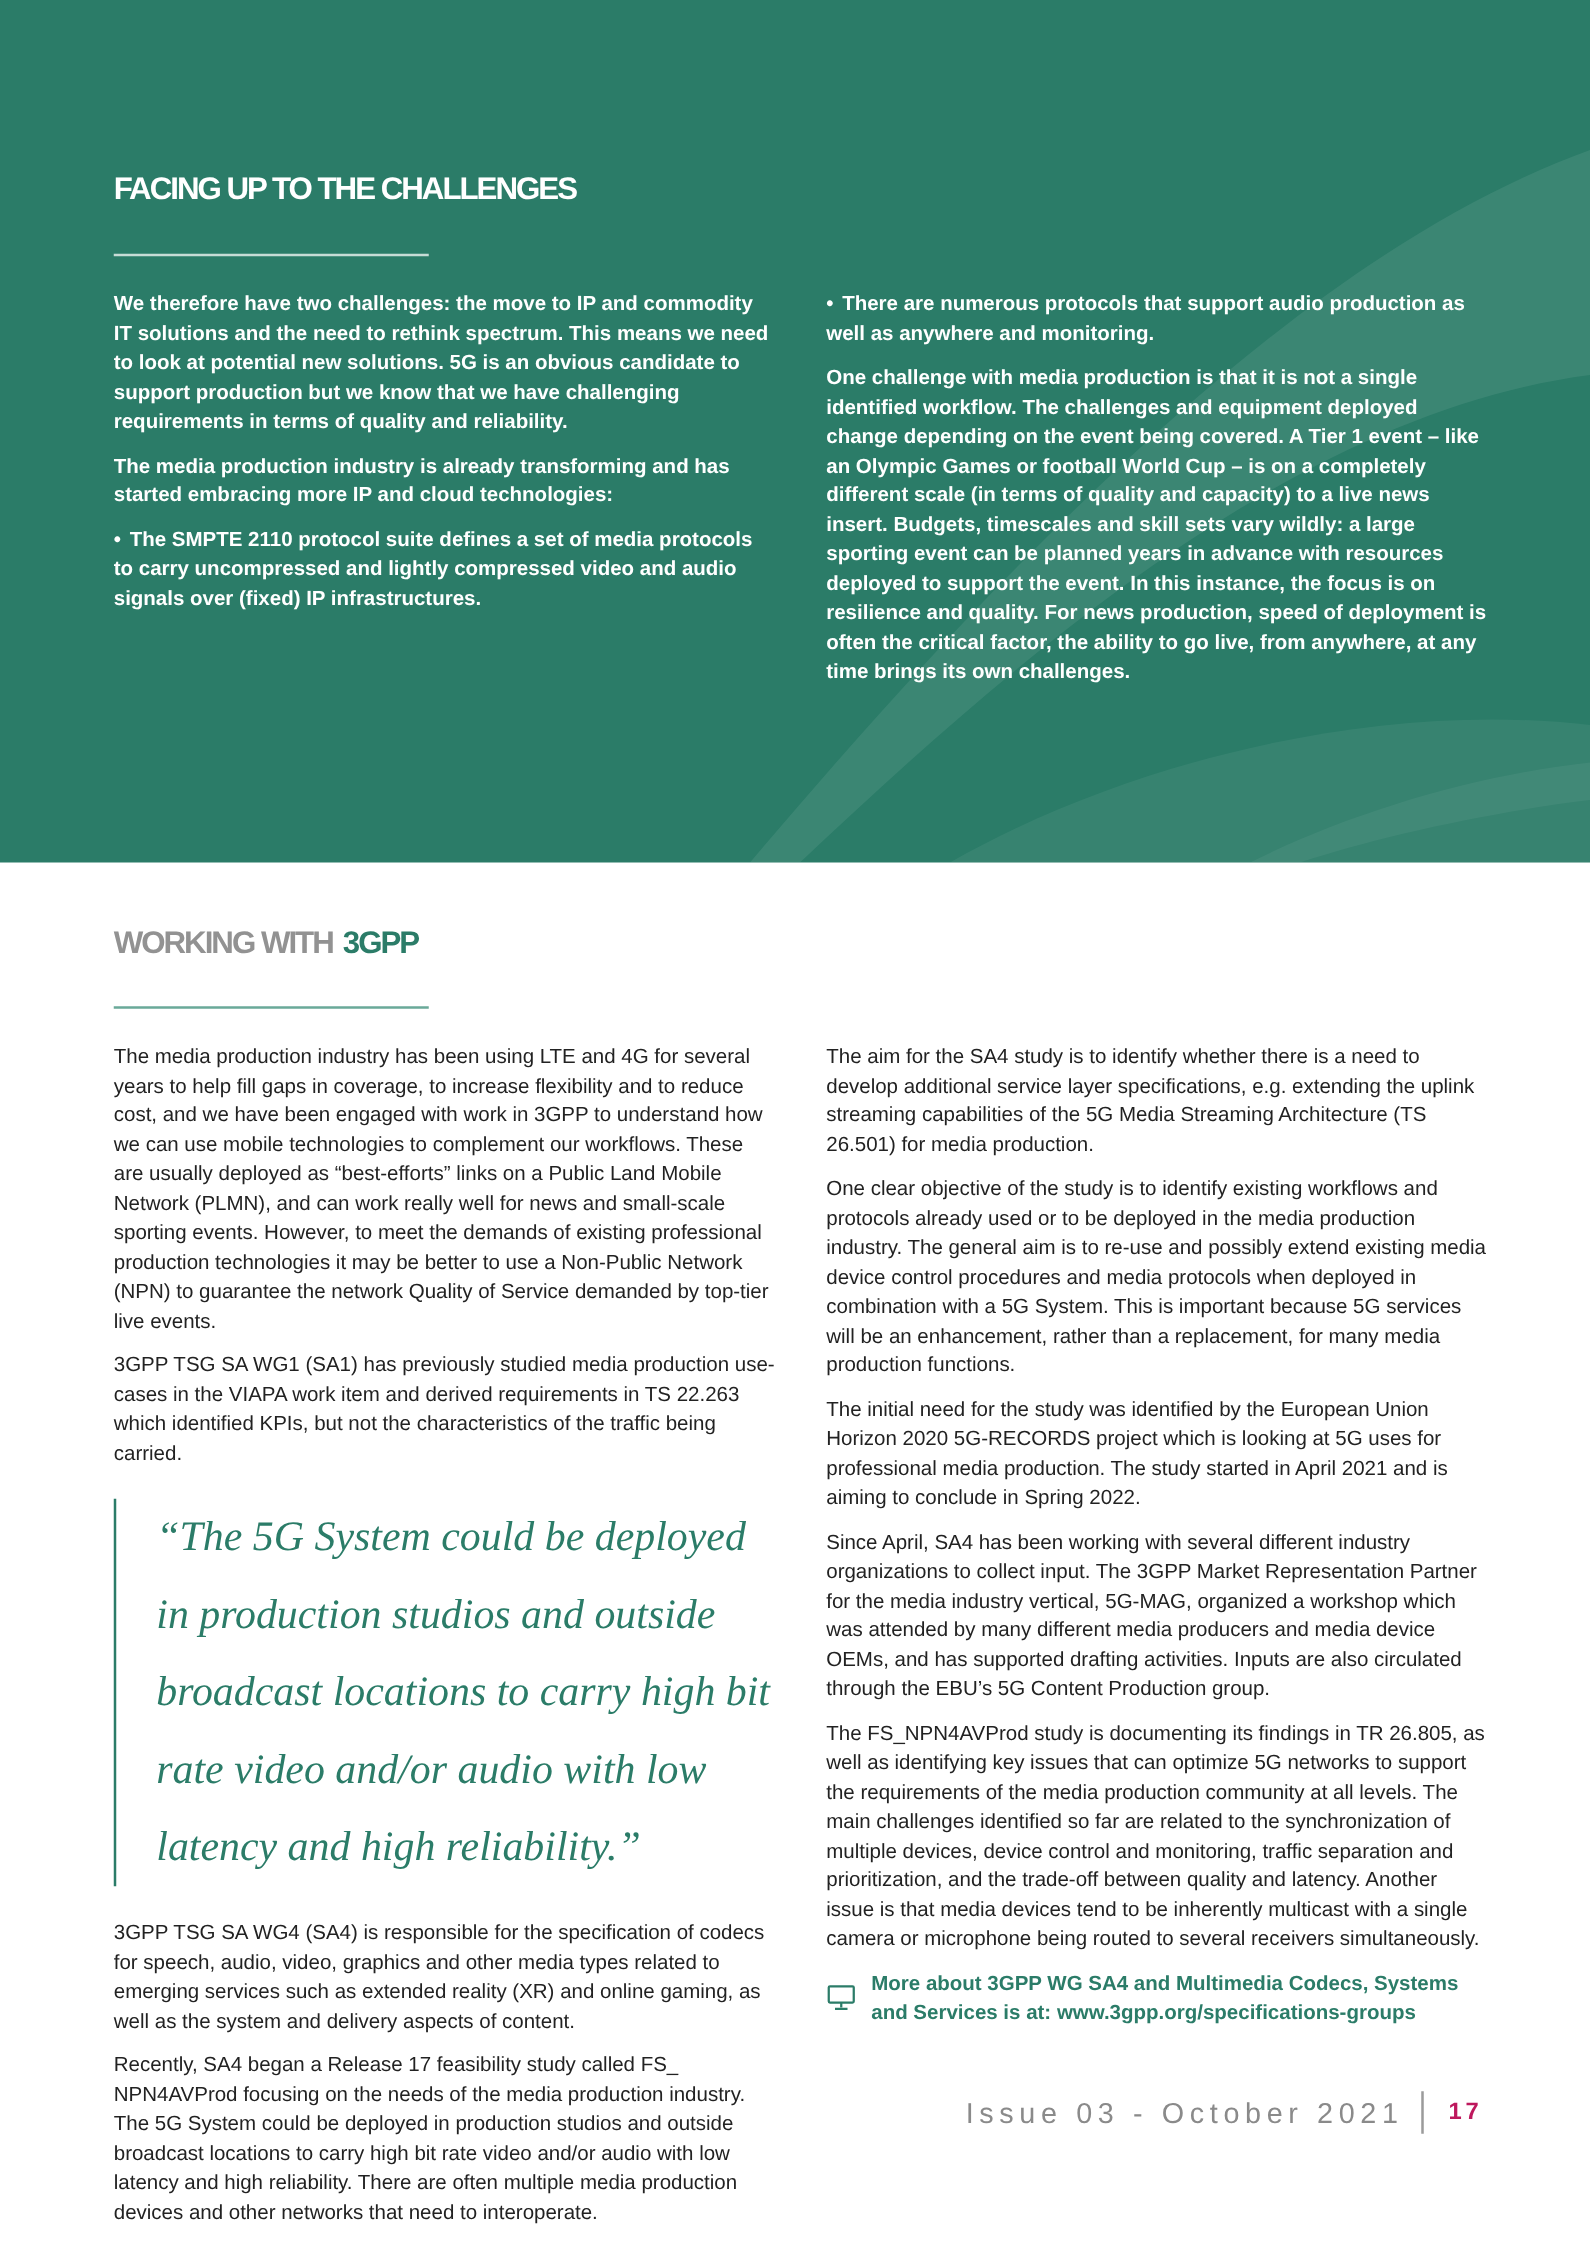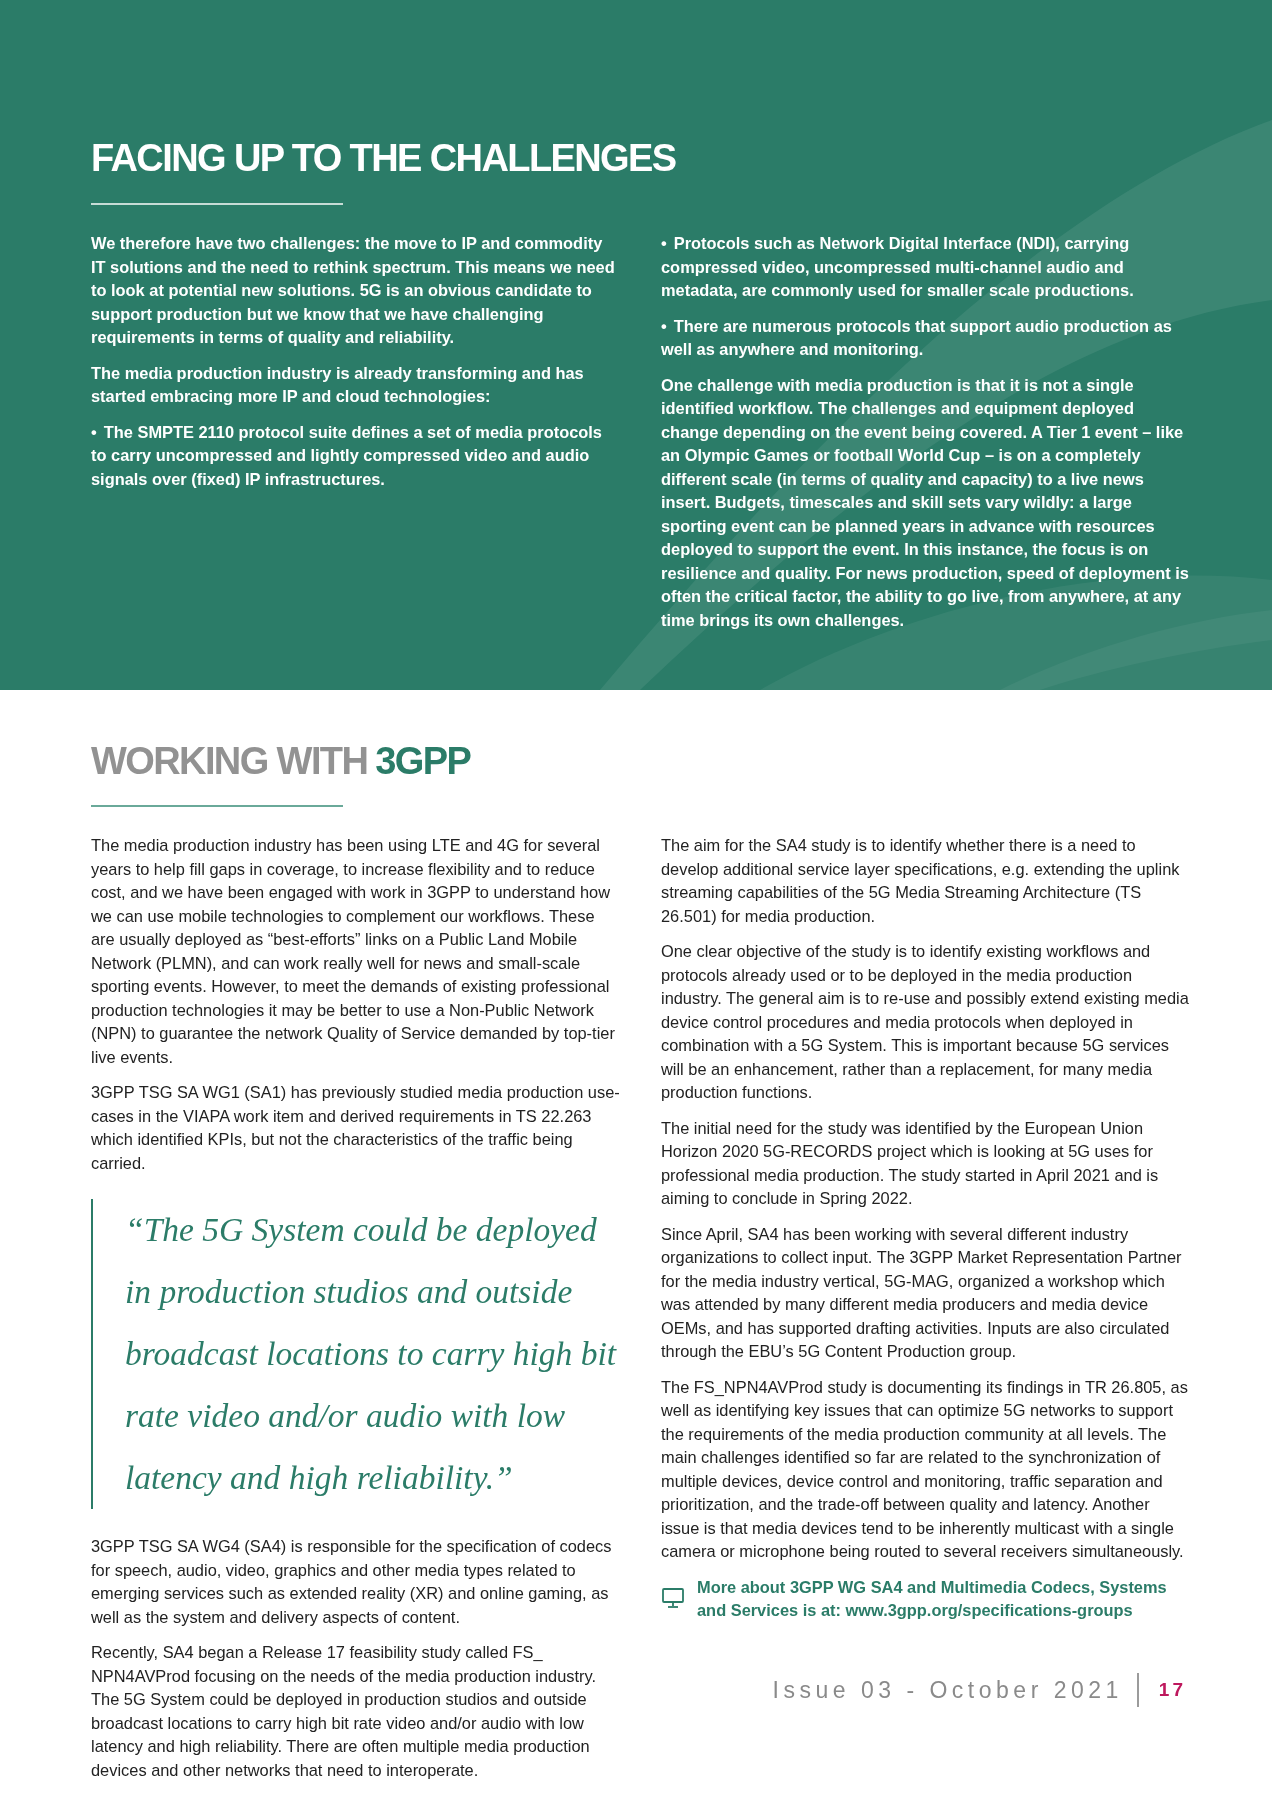--- a/index.html
+++ b/index.html
@@ -6,21 +6,21 @@
   html, body { width: 1272px; height: 1800px; background: #ffffff; overflow: hidden; }
   body { font-family: "Liberation Sans", "DejaVu Sans", sans-serif; position: relative; }
 
   .green-panel {
     position: absolute; left: 0; top: 0; width: 1272px; height: 690px;
     background: #2b7c68; overflow: hidden;
   }
   .green-panel svg.swoosh { position: absolute; left: 0; top: 0; width: 1272px; height: 690px; }
 
   .section-title {
-    position: absolute; left: 91px; font-weight: bold; font-size: 38px; letter-spacing: -1.6px;
+    position: absolute; left: 91px; font-weight: bold; font-size: 25px; letter-spacing: -1.6px;
     font-family: "Liberation Sans", sans-serif;
   }
   .title-1 { top: 137px; color: #ffffff; }
   .title-2 { top: 740px; color: #929292; }
   .title-2 .accent { color: #2b7c68; margin-left: 8px; }
 
   .rule { position: absolute; left: 91px; width: 252px; height: 2px; }
   .rule-1 { top: 203px; background: #c7dcd6; }
   .rule-2 { top: 805px; background: #6aa999; }
 
@@ -63,21 +63,20 @@
   <h1 class="section-title title-1">FACING UP  TO THE CHALLENGES</h1>
   <div class="rule rule-1"></div>
 
   <div class="col col-l1">
     <p>We therefore have two challenges: the move to IP and commodity IT solutions and the need to rethink spectrum. This means we need to look at potential new solutions. 5G is an obvious candidate to support production but we know that we have challenging requirements in terms of quality and reliability.</p>
     <p>The media production industry is already transforming and has started embracing more IP and cloud technologies:</p>
     <p class="bullet">The SMPTE 2110 protocol suite defines a set of media protocols to carry uncompressed and lightly compressed video and audio signals over (fixed) IP infrastructures.</p>
   </div>
 
   <div class="col col-r1">
-    <p class="bullet">Protocols such as Network Digital Interface (NDI), carrying compressed video, uncompressed multi-channel audio and metadata, are commonly used for smaller scale productions.</p>
     <p class="bullet">There are numerous protocols that support audio production as well as anywhere and monitoring.</p>
     <p>One challenge with media production is that it is not a single identified workflow. The challenges and equipment deployed change depending on the event being covered. A Tier 1 event – like an Olympic Games or football World Cup – is on a completely different scale (in terms of quality and capacity) to a live news insert. Budgets, timescales and skill sets vary wildly: a large sporting event can be planned years in advance with resources deployed to support the event. In this instance, the focus is on resilience and quality. For news production, speed of deployment is often the critical factor, the ability to go live, from anywhere, at any time brings its own challenges.</p>
   </div>
 </div>
 
 <h2 class="section-title title-2">
   <span>WORKING WITH</span><span class="accent">3GPP</span>
 </h2>
 <div class="rule rule-2"></div>
 

